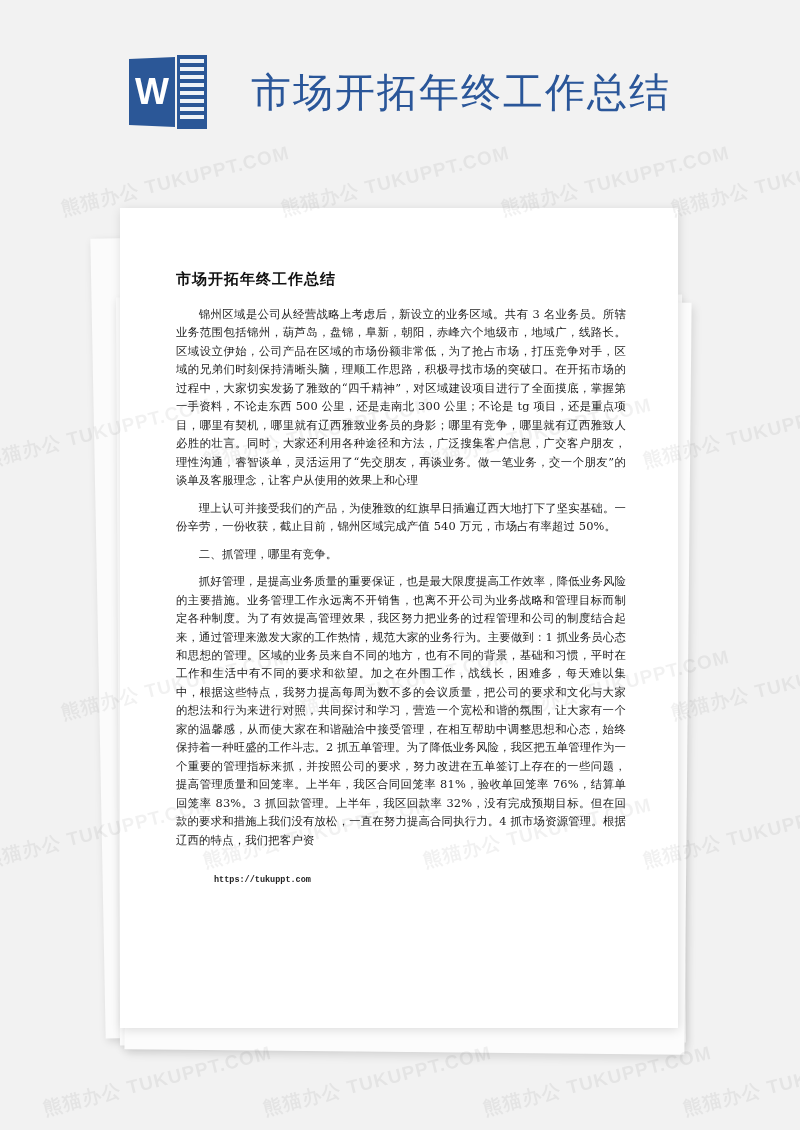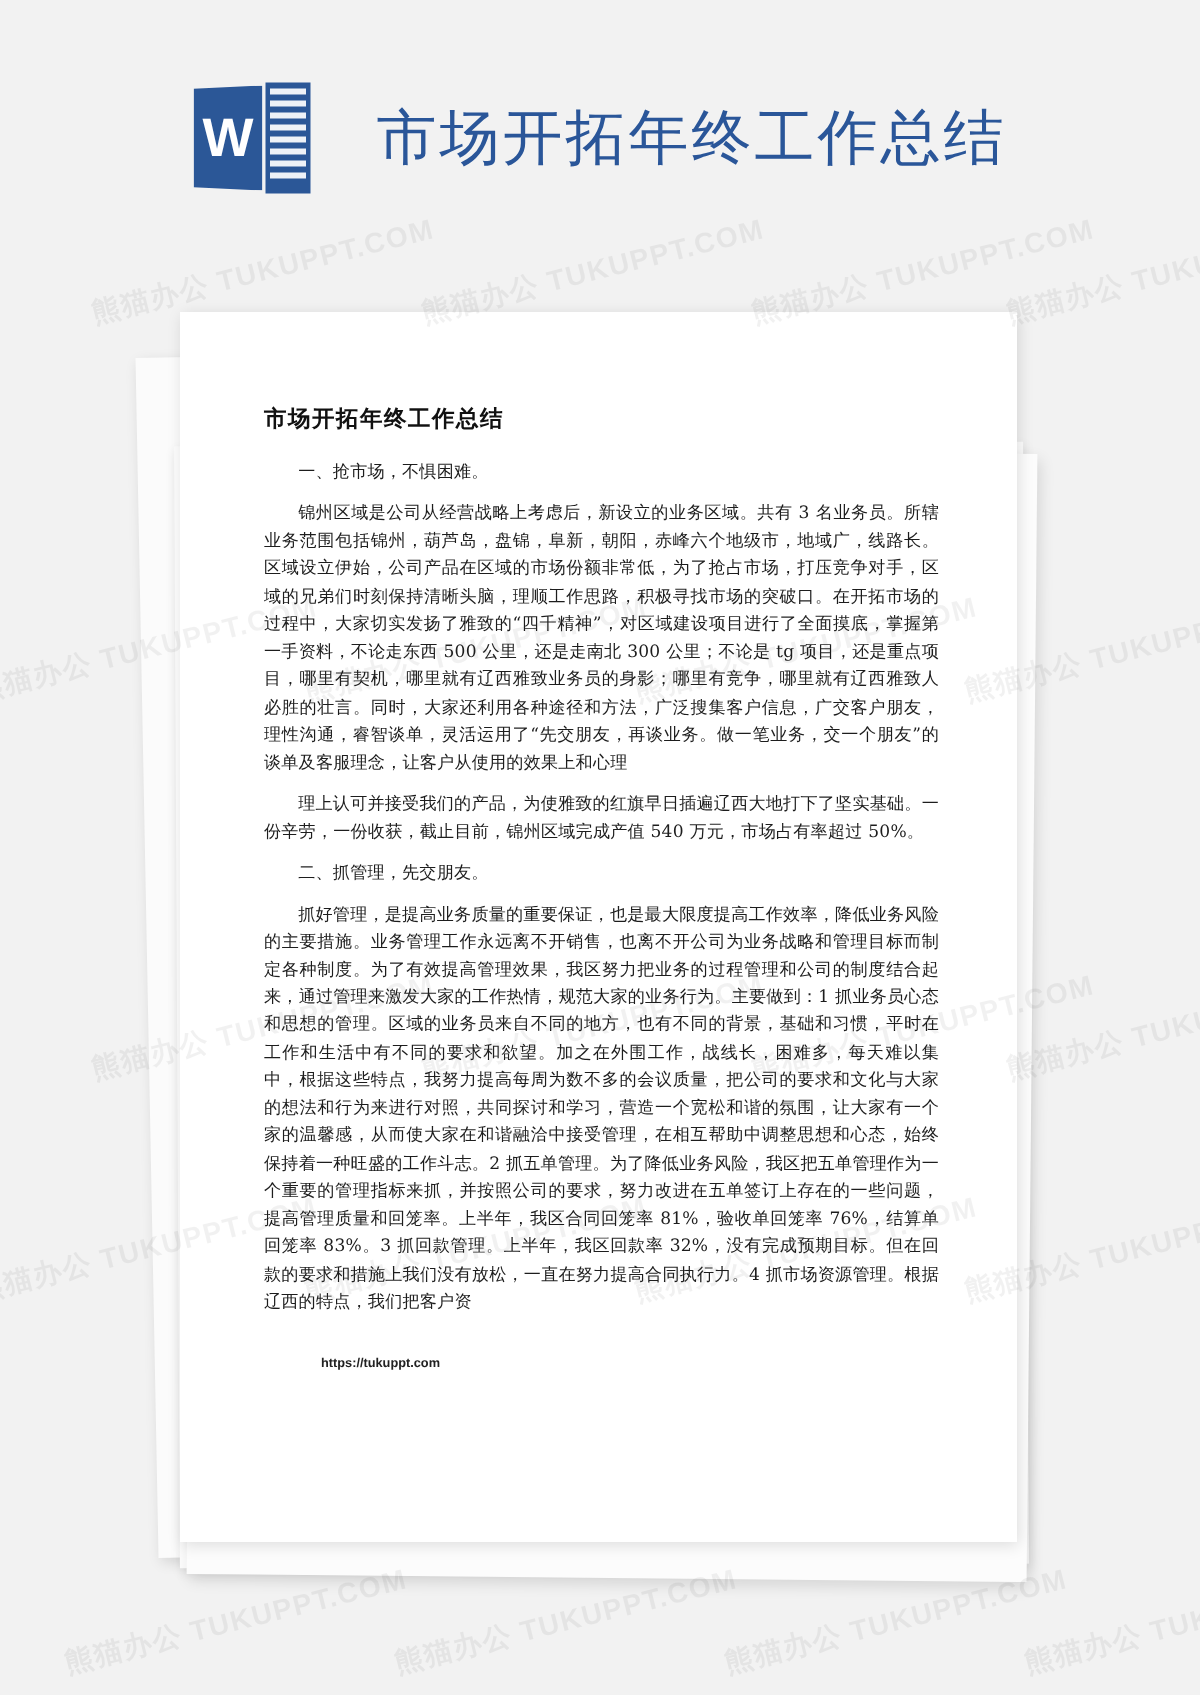--- a/index.html
+++ b/index.html
@@ -185,21 +185,21 @@
     margin: 0 0 9px 0;
     text-indent: 2em;
     color: #1d1d1d;
     letter-spacing: 0.15px;
   }
   .para.heading {
     margin-bottom: 9px;
   }
   #doc-url {
     font-size: 8.5px;
-    font-family: Liberation Sans, sans-serif;
+    font-family: Liberation Mono, monospace;
     color: #222;
     text-indent: 0;
     margin-top: 26px;
     letter-spacing: 0;
     font-weight: bold;
     text-align: left;
     padding-left: 38px;
   }
 </style>
 </head>
@@ -207,24 +207,23 @@
 
 <div id="paper-stack">
   <div class="sheet" id="sheet-back-left"></div>
   <div class="sheet" id="sheet-back-bottom2"></div>
   <div class="sheet" id="sheet-back-bottom"></div>
   <div class="sheet" id="sheet-main"></div>
 </div>
 
 <div id="doc-content">
   <div id="body-title">市场开拓年终工作总结</div>
-  <p class="para heading">一、抢市场，不惧困难。</p>
   <p class="para">锦州区域是公司从经营战略上考虑后，新设立的业务区域。共有 3 名业务员。所辖业务范围包括锦州，葫芦岛，盘锦，阜新，朝阳，赤峰六个地级市，地域广，线路长。区域设立伊始，公司产品在区域的市场份额非常低，为了抢占市场，打压竞争对手，区域的兄弟们时刻保持清晰头脑，理顺工作思路，积极寻找市场的突破口。在开拓市场的过程中，大家切实发扬了雅致的“四千精神”，对区域建设项目进行了全面摸底，掌握第一手资料，不论走东西 500 公里，还是走南北 300 公里；不论是 tg 项目，还是重点项目，哪里有契机，哪里就有辽西雅致业务员的身影；哪里有竞争，哪里就有辽西雅致人必胜的壮言。同时，大家还利用各种途径和方法，广泛搜集客户信息，广交客户朋友，理性沟通，睿智谈单，灵活运用了“先交朋友，再谈业务。做一笔业务，交一个朋友”的谈单及客服理念，让客户从使用的效果上和心理</p>
   <p class="para">理上认可并接受我们的产品，为使雅致的红旗早日插遍辽西大地打下了坚实基础。一份辛劳，一份收获，截止目前，锦州区域完成产值 540 万元，市场占有率超过 50%。</p>
-  <p class="para heading">二、抓管理，先交朋友。</p>
+  <p class="para heading">二、抓管理，哪里有竞争。</p>
   <p class="para">抓好管理，是提高业务质量的重要保证，也是最大限度提高工作效率，降低业务风险的主要措施。业务管理工作永远离不开销售，也离不开公司为业务战略和管理目标而制定各种制度。为了有效提高管理效果，我区努力把业务的过程管理和公司的制度结合起来，通过管理来激发大家的工作热情，规范大家的业务行为。主要做到：1 抓业务员心态和思想的管理。区域的业务员来自不同的地方，也有不同的背景，基础和习惯，平时在工作和生活中有不同的要求和欲望。加之在外围工作，战线长，困难多，每天难以集中，根据这些特点，我努力提高每周为数不多的会议质量，把公司的要求和文化与大家的想法和行为来进行对照，共同探讨和学习，营造一个宽松和谐的氛围，让大家有一个家的温馨感，从而使大家在和谐融洽中接受管理，在相互帮助中调整思想和心态，始终保持着一种旺盛的工作斗志。2 抓五单管理。为了降低业务风险，我区把五单管理作为一个重要的管理指标来抓，并按照公司的要求，努力改进在五单签订上存在的一些问题，提高管理质量和回笼率。上半年，我区合同回笼率 81%，验收单回笼率 76%，结算单回笼率 83%。3 抓回款管理。上半年，我区回款率 32%，没有完成预期目标。但在回款的要求和措施上我们没有放松，一直在努力提高合同执行力。4 抓市场资源管理。根据辽西的特点，我们把客户资</p>
   <div id="doc-url">https://tukuppt.com</div>
 </div>
 
 <div id="header">
   <div id="header-inner">
     <div id="word-icon">
       <div class="blk"></div>
       <div class="wletter">W</div>
       <div class="pagebox">

